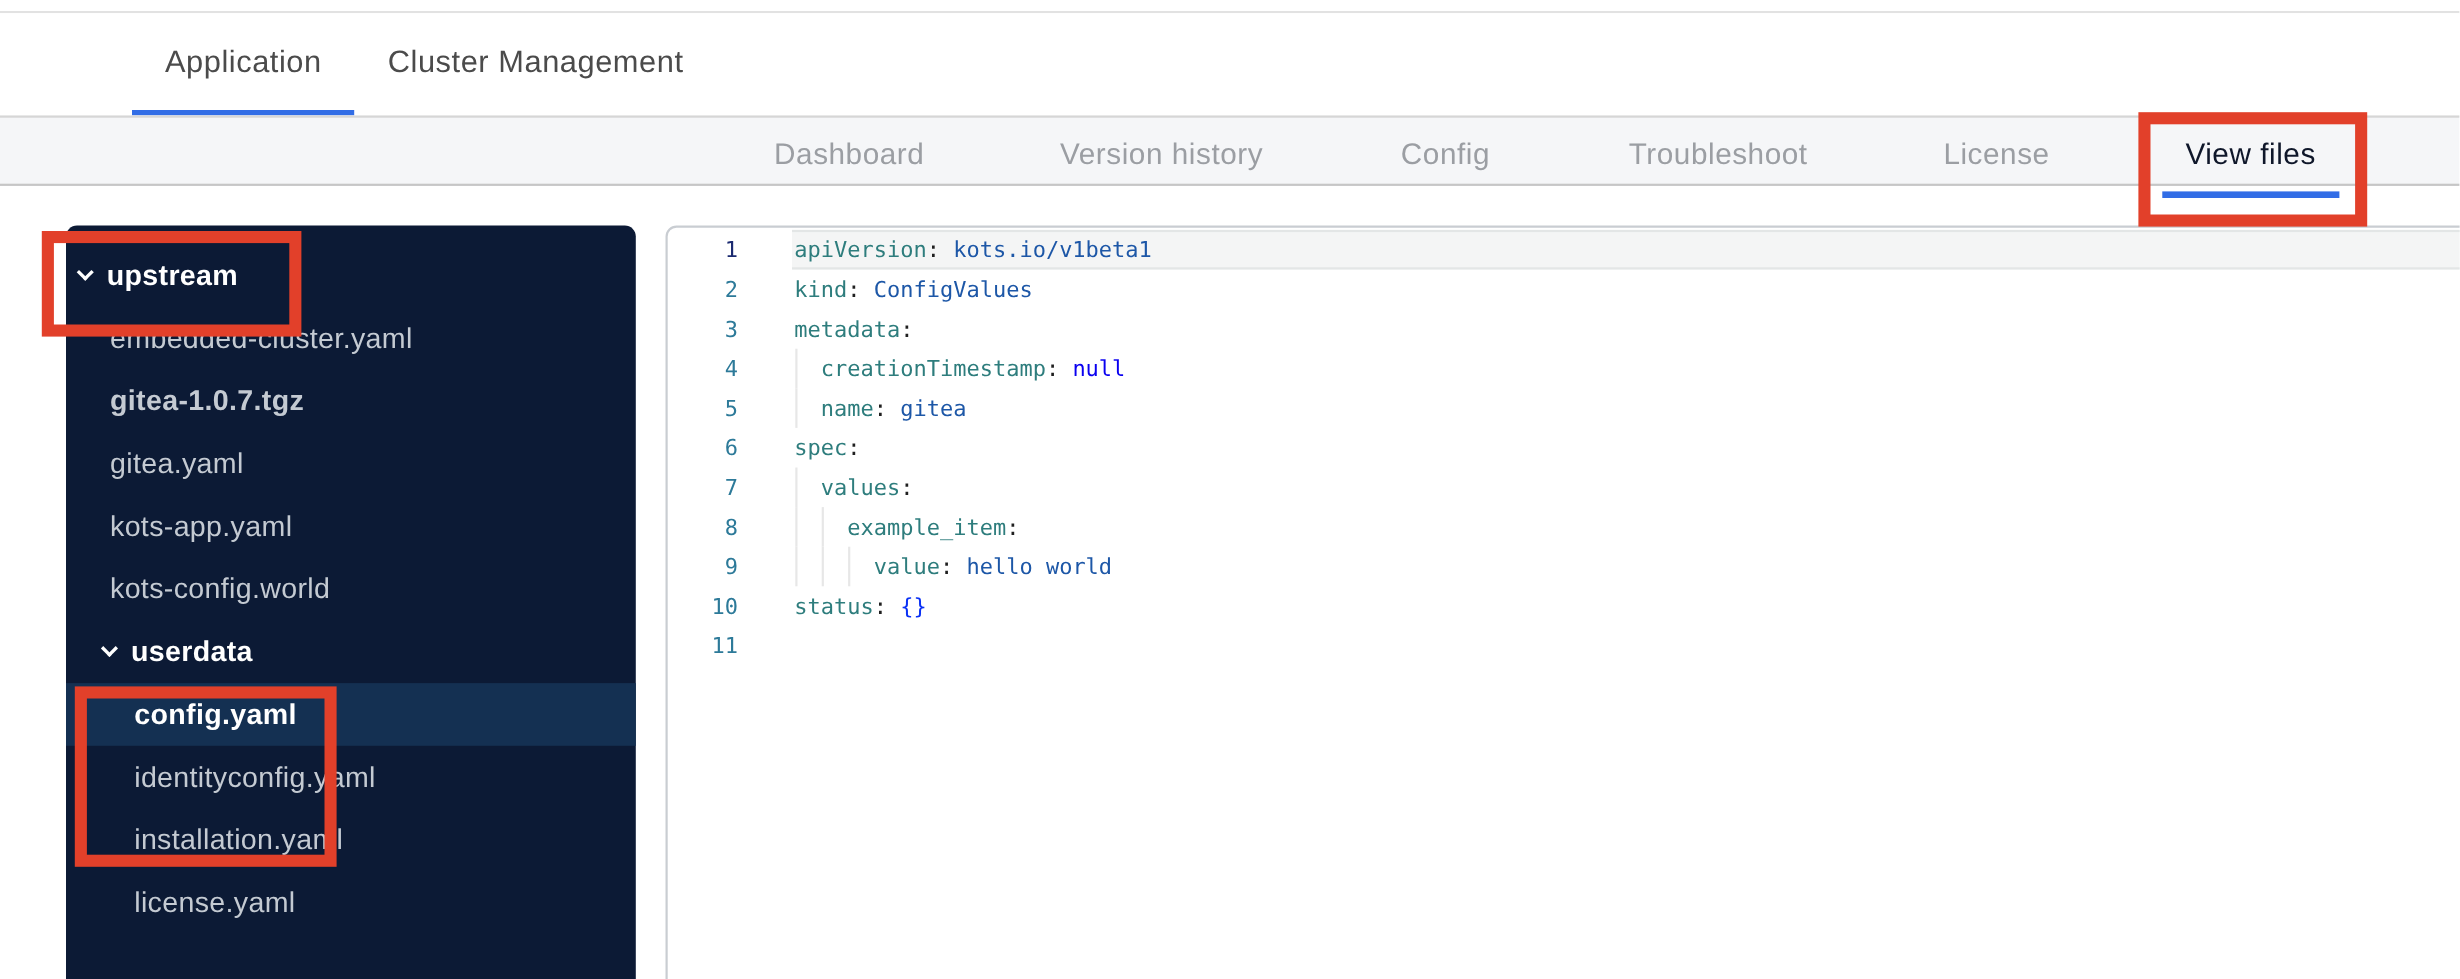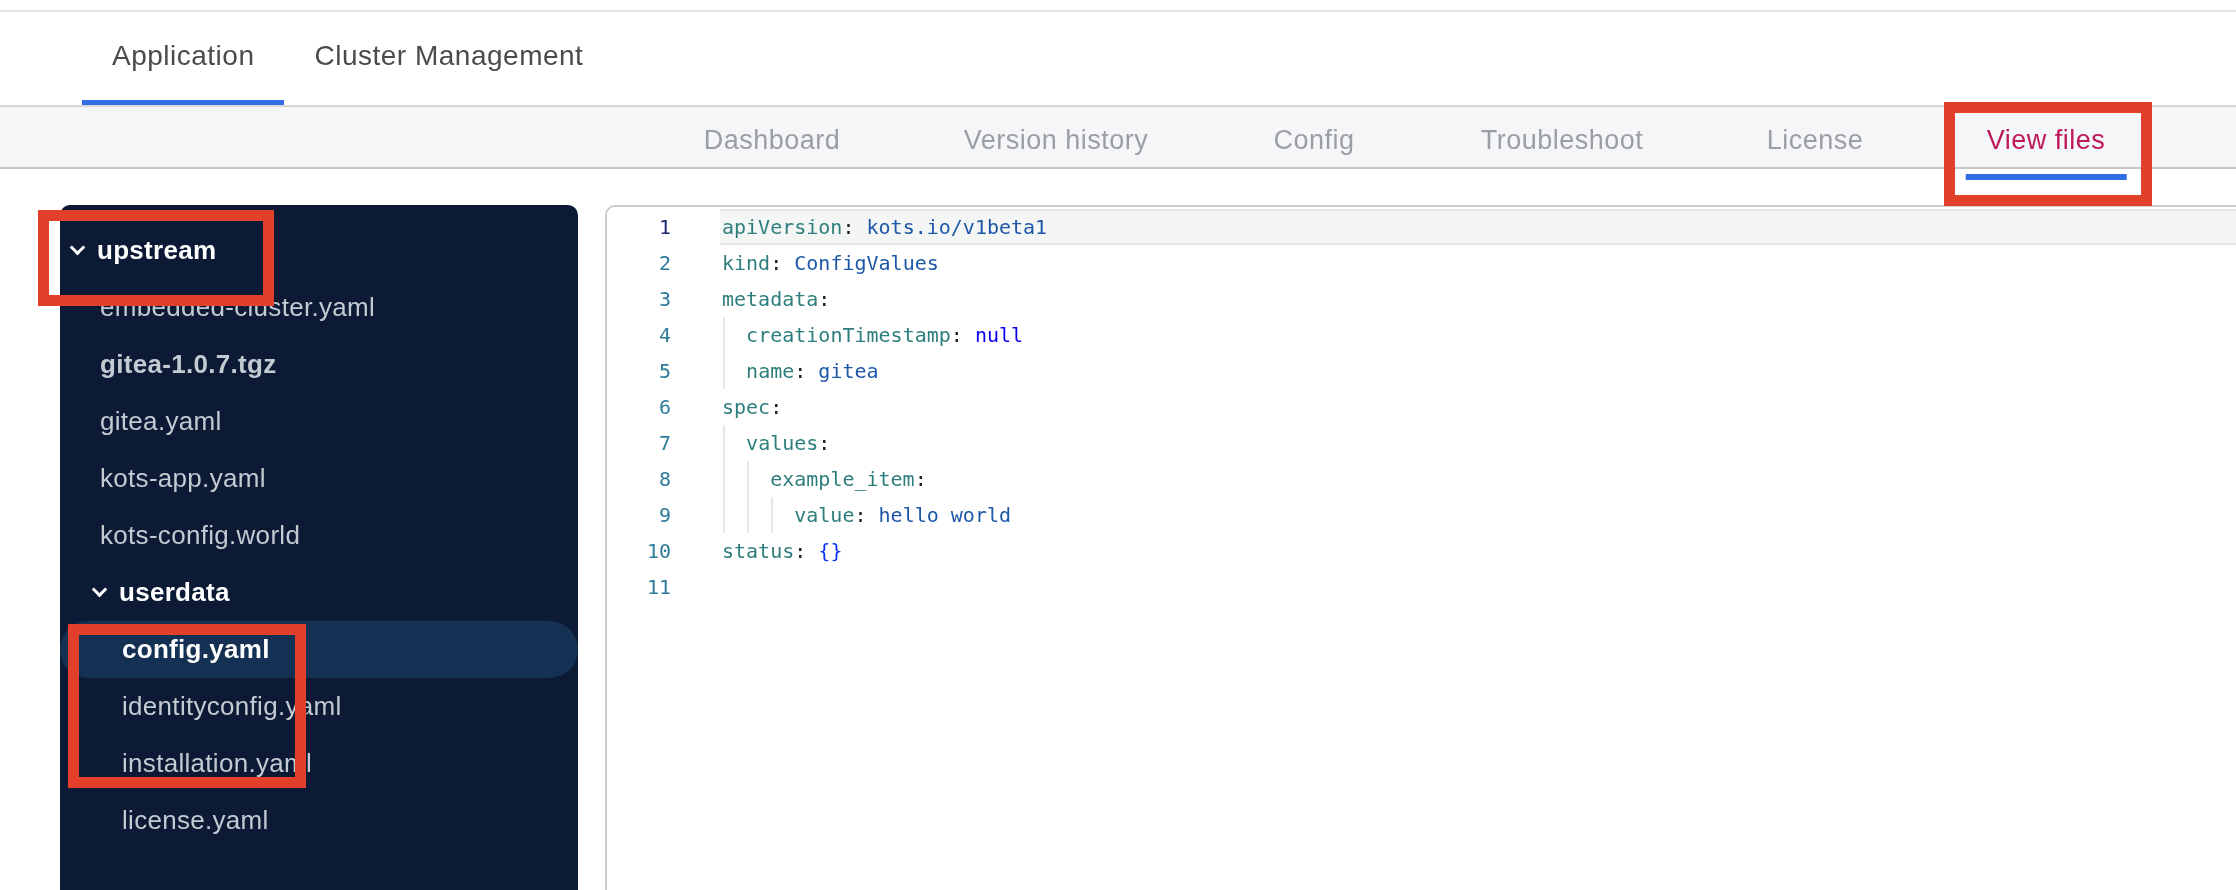--- a/index.html
+++ b/index.html
@@ -4,41 +4,41 @@
 <style>
   * { margin:0; padding:0; box-sizing:border-box; }
   html,body { width:2236px; height:890px; overflow:hidden; background:#fff;
               font-family:"Liberation Sans", sans-serif; position:relative; }
 
   
   .top-hairline { position:absolute; left:0; top:10px; width:100%; height:2px; background:#e2e2e2; }
 
   
   .header { position:absolute; left:0; top:12px; width:100%; height:93px; background:#fff;
-            display:flex; align-items:stretch; padding-left:82px; }
+            display:flex; align-items:stretch; padding-left:120px; }
   .logo { position:absolute; left:62px; top:28px; width:56px; height:56px; }
   .hdr-tab { display:flex; align-items:center; padding:0 30px; font-size:28px; letter-spacing:0.5px;
              color:#4b4b4b; border-bottom:5px solid transparent; cursor:pointer; }
   .hdr-tab.active { border-bottom-color:var(--accent-blue); }
 
   
   .subnav { position:absolute; left:0; top:105px; width:100%; height:64px; background:#f5f6f8;
             border-top:2px solid #d6d6d6; border-bottom:2px solid #c6c6c6; }
   .nav-tab { position:absolute; top:0; height:73px; transform:translateX(-50%);
              display:flex; align-items:center; padding:0 21px; font-size:27px; letter-spacing:0.5px;
              color:#9b9ea3; border-bottom:6px solid transparent; cursor:pointer; white-space:nowrap; }
-  .nav-tab.active { color:#be185d; border-bottom-color:var(--accent-blue);justify-content:center; }
+  .nav-tab.active { color:#0f172a; border-bottom-color:var(--accent-blue);justify-content:center; }
 
   
   .sidebar { position:absolute; left:60px; top:205px; width:518px; height:717px;
              background:var(--sidebar-bg); border-radius:10px 10px 0 0; padding-top:17px; }
   .tree-row { height:57px; display:flex; align-items:center; font-size:26px; letter-spacing:0.3px;
               color:#c4cad2; cursor:pointer; white-space:nowrap; }
   .tree-row.folder { color:#fff; font-weight:bold; }
-  .tree-row.selected { color:#fff; font-weight:bold; background:var(--selected-bg);border-radius:28px; }
+  .tree-row.selected { color:#fff; font-weight:bold; background:var(--selected-bg); }
   .chev { width:11px; height:11px; border-left:3px solid #fff; border-bottom:3px solid #fff;
           transform:rotate(-45deg); margin-right:14px; position:relative; top:-3px; flex:none; }
 
   
   .editor { position:absolute; left:605px; top:205px; width:1700px; height:900px;
             background:#fff; border:2px solid #c9cdd2; border-radius:10px; padding-top:2px; }
   .code-line { position:relative; display:flex; height:36px; line-height:36px;
                font-family:"DejaVu Sans Mono", monospace; font-size:20px; white-space:pre; }
   .ln { width:80px; padding-right:16px; text-align:right; color:var(--ln-color); flex:none;
         position:relative; z-index:1; }

